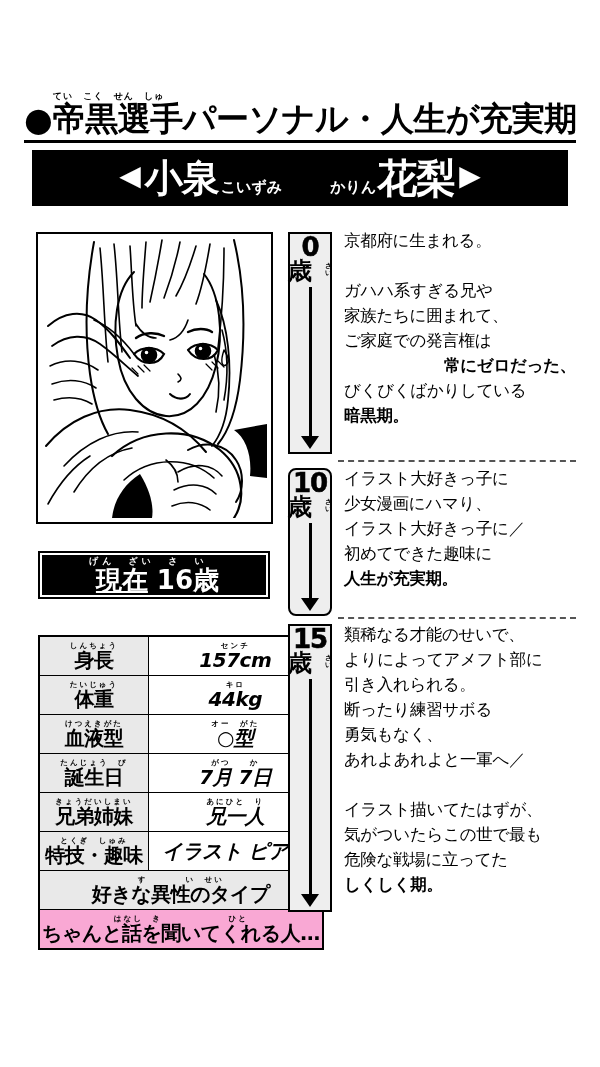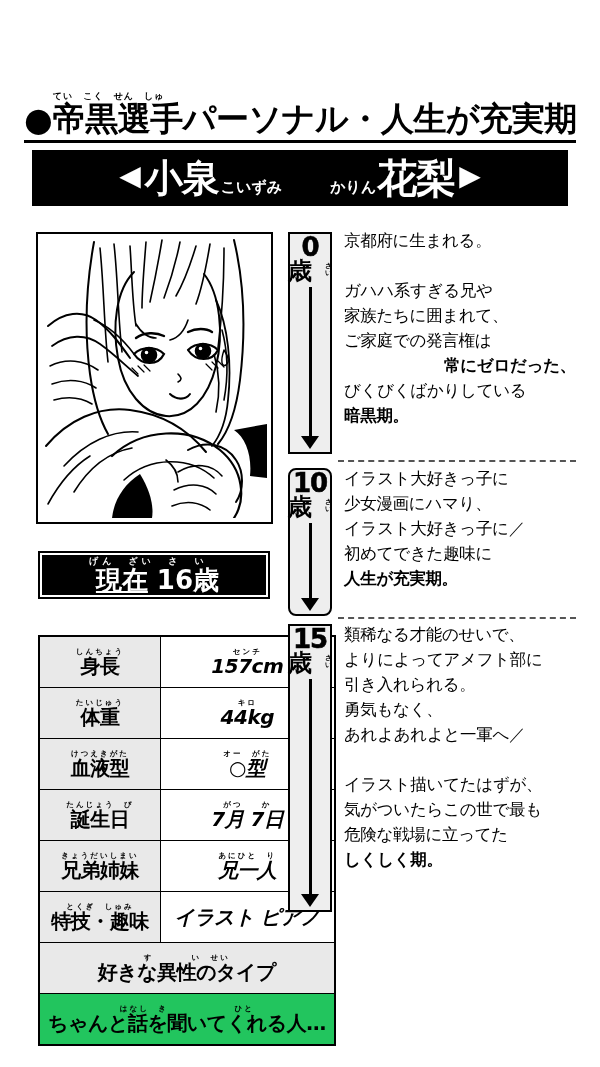--- a/index.html
+++ b/index.html
@@ -174,37 +174,37 @@
     position: absolute;
     left: 38px;
     top: 635px;
     width: 230px;
     border: 2px solid #000;
     border-collapse: collapse;
     background: #fff;
   }
   #stats-table td {
     border: 1px solid #000;
-    padding: 8px;
+    padding: 2px;
     height: 34px;
     text-align: center;
     vertical-align: middle;
   }
   td.cell-label {
     background: #e9e9e9;
     width: 104px;
   }
   td.cell-value {
     background: #ffffff;
   }
   td.cell-wide {
     background: #e9e9e9;
   }
   td.cell-wide-white {
-    background: #22c55e;
+    background: #f9a8d4;
   }
   .tbl-main {
     font-size: 20px;
     line-height: 21px;
     font-weight: bold;
     letter-spacing: -0.5px;
     white-space: nowrap;
   }
   .tbl-main-val {
     font-size: 20px;
@@ -591,20 +591,21 @@
     </span>
     <span class="arrow-wrap">
       <span class="arrow-shaft"></span>
       <span class="arrow-head"></span>
     </span>
   </div>
   <div class="tl-text" style="top:390px;">
     <div class="tl-line">類稀なる才能のせいで、</div>
     <div class="tl-line">よりによってアメフト部に</div>
     <div class="tl-line">引き入れられる。</div>
+    <div class="tl-line">断ったり練習サボる</div>
     <div class="tl-line">勇気もなく、</div>
     <div class="tl-line">あれよあれよと一軍へ／</div>
     <div class="tl-line tl-blank"></div>
     <div class="tl-line">イラスト描いてたはずが、</div>
     <div class="tl-line">気がついたらこの世で最も</div>
     <div class="tl-line">危険な戦場に立ってた</div>
     <div class="tl-line" style="font-weight:bold;">しくしく期。</div>
   </div>
 
 </div>

